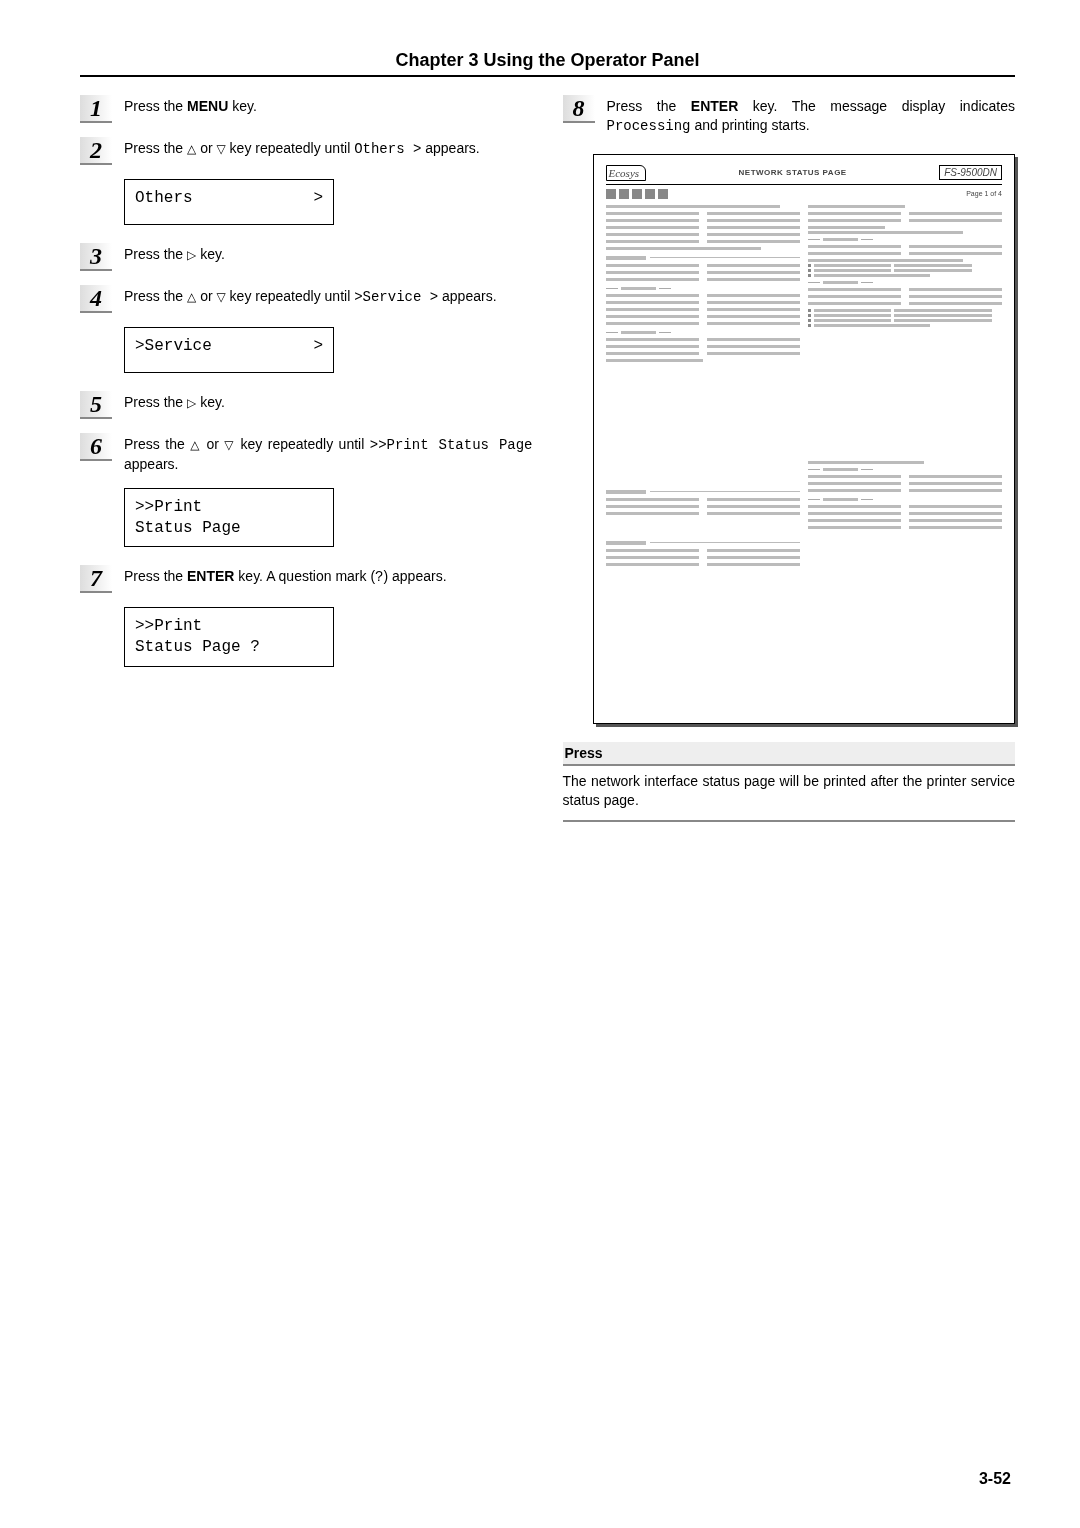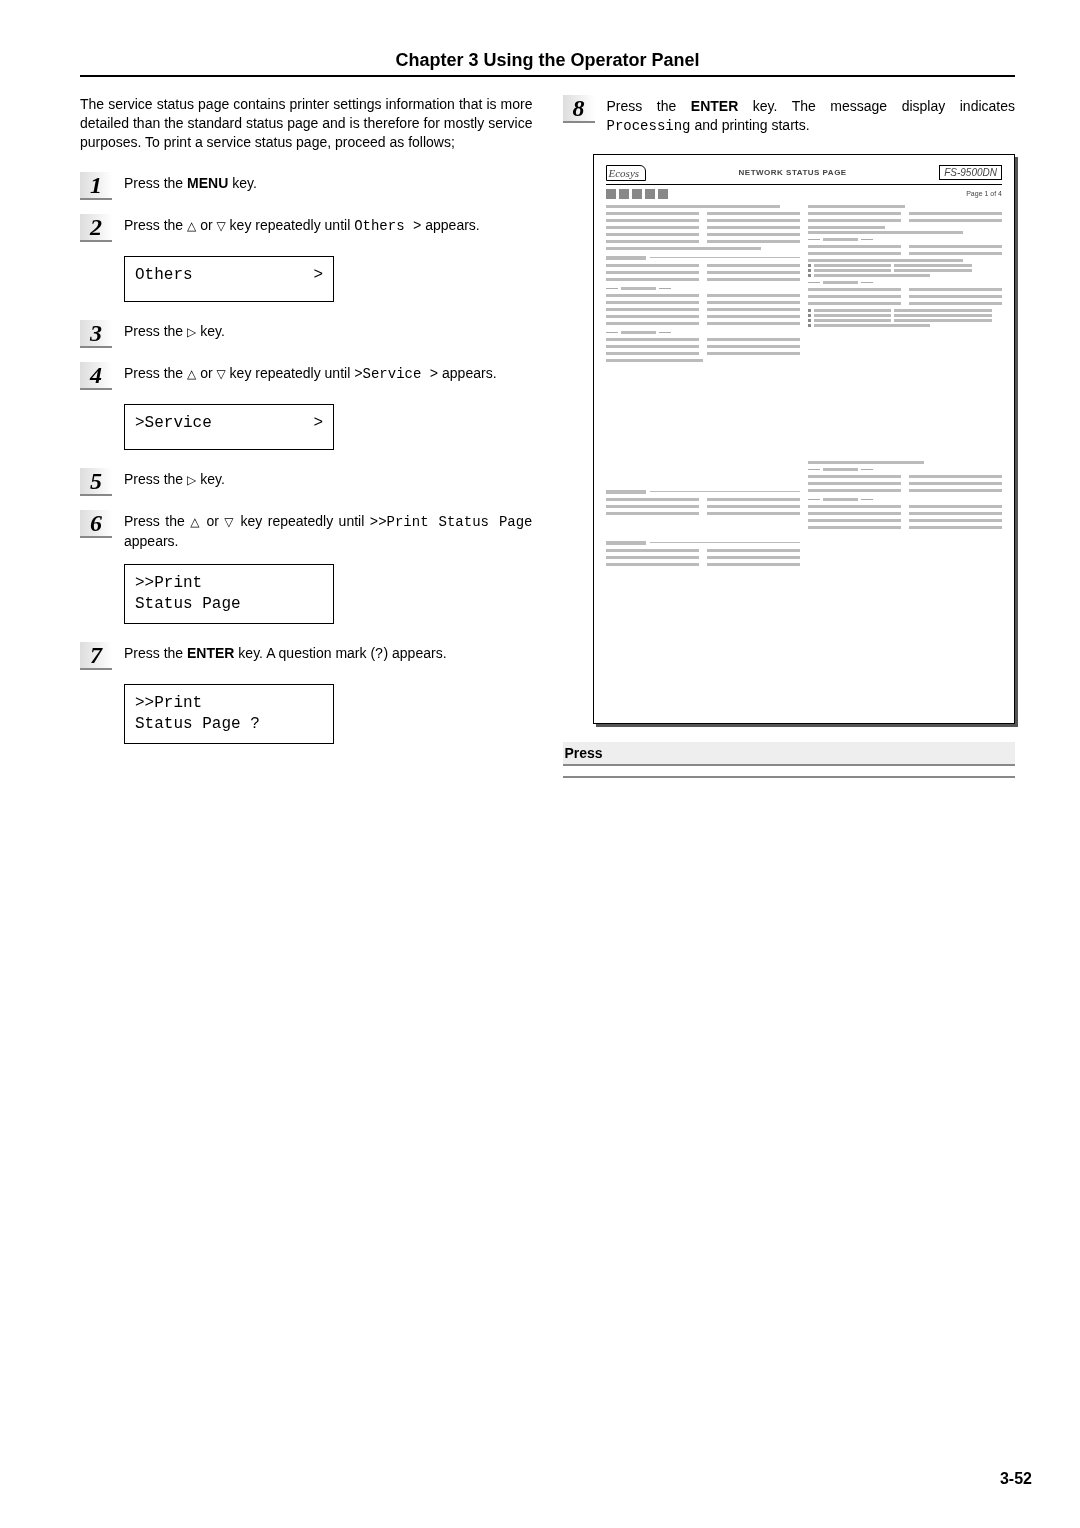--- a/index.html
+++ b/index.html
@@ -86,33 +86,32 @@
     .blk-row{display:flex; gap:8px;} .blk-row .blk{flex:1;}
     .sect-head { display:flex; align-items:center; gap:4px; margin-top:6px; margin-bottom:2px;}
     .sect-head .lbl{ background:#bbb; height:4px; width:40px;}
     .sect-head .line{ flex:1; height:1px; background:#bbb;}
     .dash-head{ display:flex; align-items:center; gap:3px; margin:4px 0 2px 0;}
     .dash-head::before,.dash-head::after{content:"";flex:0 0 12px; height:1px; background:#aaa;}
     .dash-head .dlbl{background:#bbb;height:3px;width:35px;}
     .bullet-row{display:flex;align-items:center;gap:3px;margin:2px 0;}
     .bullet-row::before{content:"";width:3px;height:3px;background:#888;display:inline-block;}
     .bullet-row .blk{margin:0;}
-    .footer { position:absolute; bottom:40px; right:48px; font-weight:bold; font-size:16px;}
+    .footer { position:absolute; bottom:40px; right:69px; font-weight:bold; font-size:16px;}
   </style>
 </head>
 <body>
 
 <div class="header">
   <span class="header-title">Chapter 3  Using the Operator Panel</span>
 </div>
 
 <div class="columns">
 
   <div class="col">
-    <p class="body-text">The service status page contains printer settings information that is more detailed than the standard status page and is therefore for mostly service purposes. To print a service status page, proceed as follows;</p>
 
     <div class="step">
       <div class="step-num-box">
           <span class="step-num">1</span>
         </div>
       <div class="step-text">
         <span>Press the </span><span class="bold">MENU</span><span> key.</span>
       </div>
     </div>
 
@@ -422,17 +421,18 @@
             </div>
           <div class="blk-row">
               <div class="blk w50"></div>
               <div class="blk" style="width:6px"></div>
             </div>
         </div>
       </div>
     </div>
 
     <div class="note-bar">Press</div>
+    <p class="note-body">The network interface status page will be printed after the printer service status page.</p>
     <div class="note-bottom-rule"></div>
   </div>
 </div>
 
 <div class="footer">3-52</div>
 
 </body></html>

